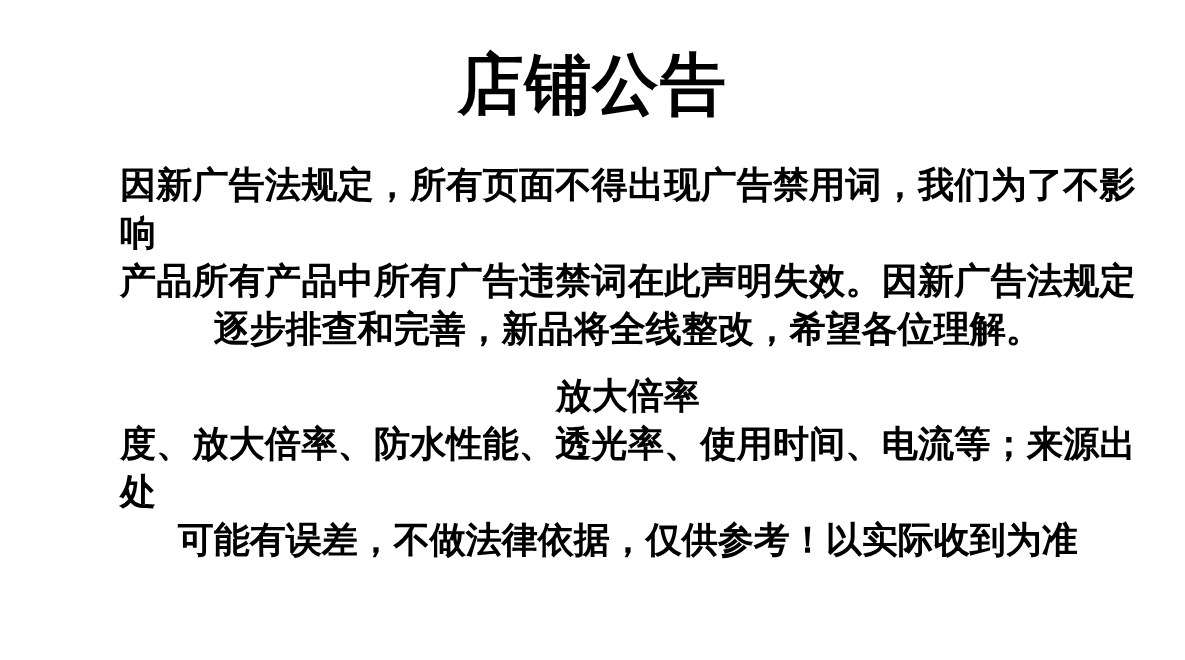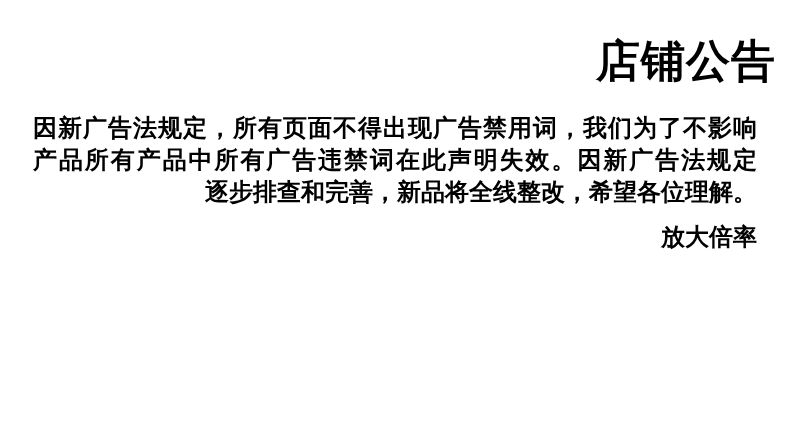--- a/index.html
+++ b/index.html
@@ -10,40 +10,41 @@
   .page {
     position: relative;
     width: 790px;
     height: 440px;
     background: #ffffff;
     color: #000000;
     font-family: "Liberation Sans", "DejaVu Sans", sans-serif;
     overflow: hidden;
   }
   .title {
-    margin: 14px;
-    padding-top: 21px;
+    margin: 0;
+    padding-top: 31px;
     font-size: 44px;
     line-height: 52px;
     font-weight: 700;
-    text-align: right;
+    text-align: center;
     letter-spacing: 1px;
   }
   .body-text {
     margin-top: 25px;
     padding: 0 33px;
     font-size: 24px;
     font-weight: 700;
     line-height: 32px;
+    margin-left: 47px;
   }
   .para + .para {
     margin-top: 13px;
   }
   .line {
-    text-align: right;
+    text-align: center;
     white-space: normal;
   }
   .line.fill {
     text-align: justify;
     text-align-last: justify;
   }
 </style>
 </head>
 <body>
 
@@ -52,15 +53,17 @@
 
   <div class="body-text">
     <div class="para">
       <div class="line fill">因新广告法规定，所有页面不得出现广告禁用词，我们为了不影响</div>
       <div class="line fill">产品所有产品中所有广告违禁词在此声明失效。因新广告法规定</div>
       <div class="line">逐步排查和完善，新品将全线整改，希望各位理解。</div>
     </div>
 
     <div class="para">
       <div class="line">放大倍率</div>
+      <div class="line fill">度、放大倍率、防水性能、透光率、使用时间、电流等；来源出处</div>
+      <div class="line">可能有误差，不做法律依据，仅供参考！以实际收到为准</div>
     </div>
   </div>
 </div>
 
 </body></html>

